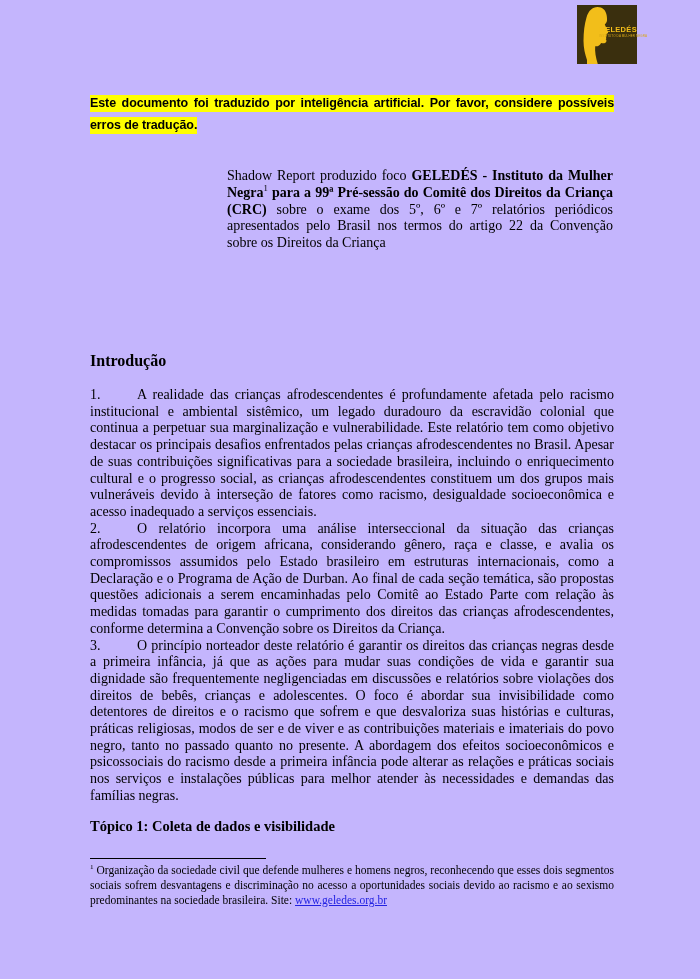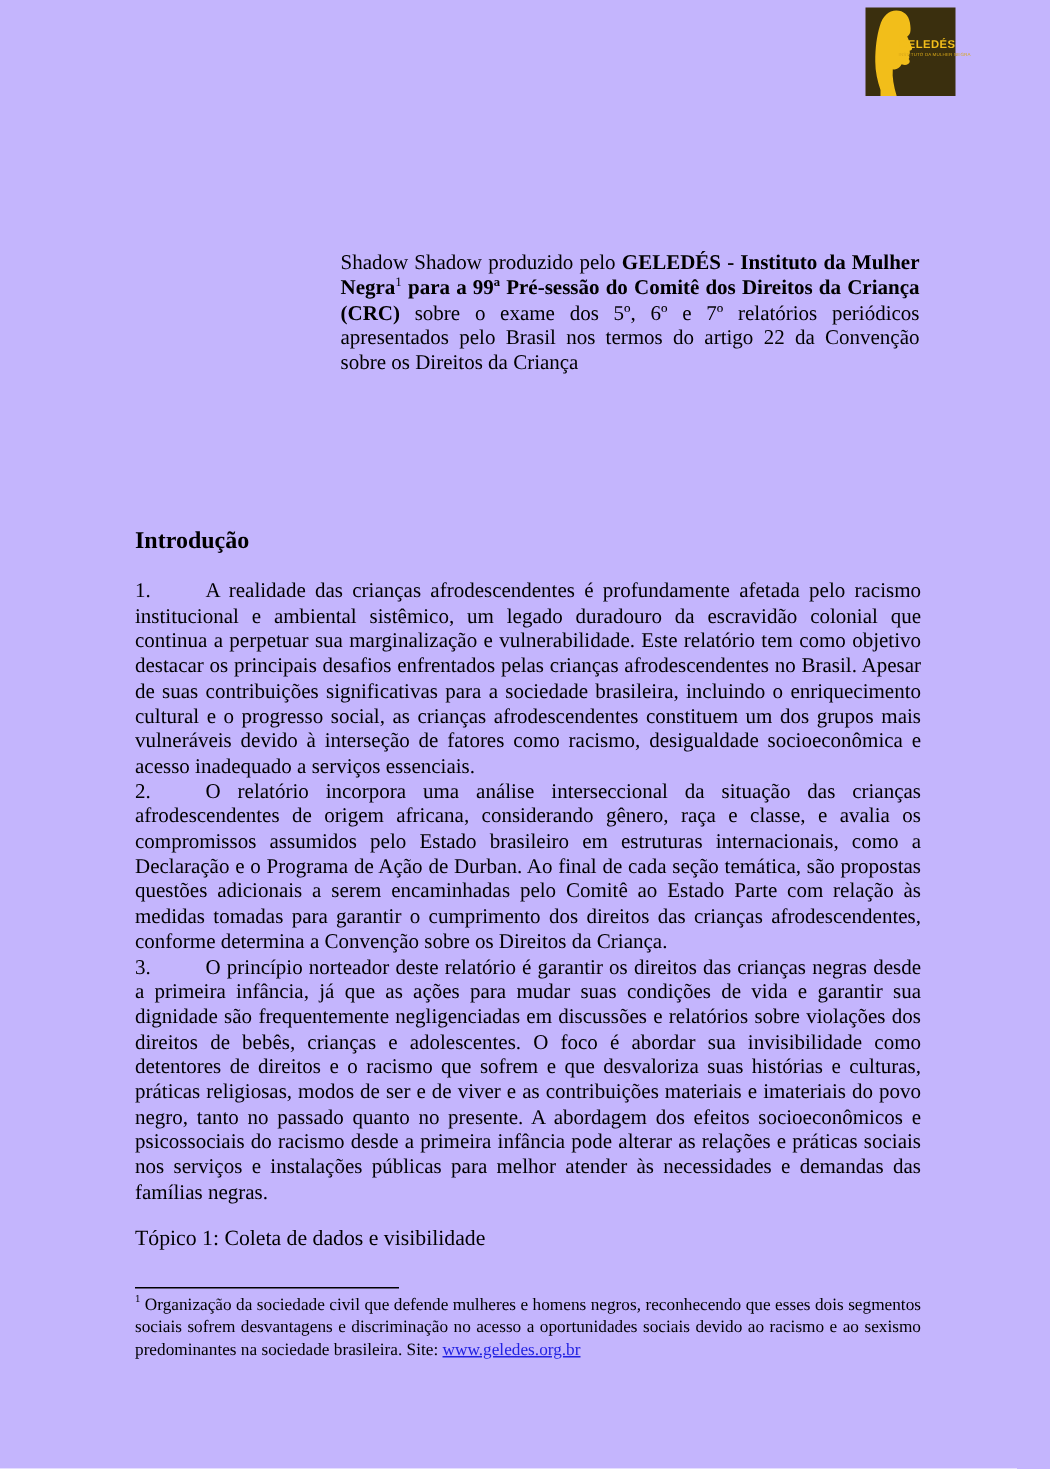--- a/index.html
+++ b/index.html
@@ -82,21 +82,21 @@
   
   .intro-heading {
     position: absolute;
     left: 90px; top: 352px;
     font-weight: bold;
     font-size: 16px;
   }
   .topic-heading {
     position: absolute;
     left: 90px; top: 818px;
-    font-weight: normal;
+    font-weight: bold;
     font-size: 14.5px;
   }
 
   
   .paragraphs {
     position: absolute;
     left: 90px; top: 387px;
     width: 524px;
     font-size: 14px;
     line-height: 16.7px;
@@ -146,22 +146,25 @@
         C29.4,32.6 29.5,33.5 28.8,34.3
         C29.8,35.4 29.7,36.8 28.4,37.7
         C27.2,38.5 25.6,38.4 24.1,37.9
         C22.7,40.6 20.6,41.7 18.2,41.2
         C17.7,46.5 18.8,52.4 20.8,59 Z"></path>
     </svg>
     <div class="brand">GELEDÉS</div>
     <div class="tagline">INSTITUTO DA MULHER NEGRA</div>
   </div>
 
+  <div class="notice">
+    <span class="hl">Este documento foi traduzido por inteligência artificial. Por favor, considere possíveis erros de tradução.</span>
+  </div>
 
-  <p class="header-block"><span>Shadow Shadow produzido pelo </span><b>GELEDÉS - Instituto da Mulher Negra</b><sup>1</sup><b> para a 99ª Pré-sessão do Comitê dos Direitos da Criança (CRC)</b><span> sobre o exame dos 5º, 6º e 7º relatórios periódicos apresentados pelo Brasil nos termos do artigo 22 da Convenção sobre os Direitos da Criança</span></p>
+  <p class="header-block"><span>Shadow Report produzido foco </span><b>GELEDÉS - Instituto da Mulher Negra</b><sup>1</sup><b> para a 99ª Pré-sessão do Comitê dos Direitos da Criança (CRC)</b><span> sobre o exame dos 5º, 6º e 7º relatórios periódicos apresentados pelo Brasil nos termos do artigo 22 da Convenção sobre os Direitos da Criança</span></p>
 
 
   <div class="intro-heading">Introdução</div>
 
   <div class="paragraphs">
     <p><span class="par-num">1.</span><span>A realidade das crianças afrodescendentes é profundamente afetada pelo racismo institucional e ambiental sistêmico, um legado duradouro da escravidão colonial que continua a perpetuar sua marginalização e vulnerabilidade. Este relatório tem como objetivo destacar os principais desafios enfrentados pelas crianças afrodescendentes no Brasil. Apesar de suas contribuições significativas para a sociedade brasileira, incluindo o enriquecimento cultural e o progresso social, as crianças afrodescendentes constituem um dos grupos mais vulneráveis devido à interseção de fatores como racismo, desigualdade socioeconômica e acesso inadequado a serviços essenciais.</span></p>
     <p><span class="par-num">2.</span><span>O relatório incorpora uma análise interseccional da situação das crianças afrodescendentes de origem africana, considerando gênero, raça e classe, e avalia os compromissos assumidos pelo Estado brasileiro em estruturas internacionais, como a Declaração e o Programa de Ação de Durban. Ao final de cada seção temática, são propostas questões adicionais a serem encaminhadas pelo Comitê ao Estado Parte com relação às medidas tomadas para garantir o cumprimento dos direitos das crianças afrodescendentes, conforme determina a Convenção sobre os Direitos da Criança.</span></p>
     <p><span class="par-num">3.</span><span>O princípio norteador deste relatório é garantir os direitos das crianças negras desde a primeira infância, já que as ações para mudar suas condições de vida e garantir sua dignidade são frequentemente negligenciadas em discussões e relatórios sobre violações dos direitos de bebês, crianças e adolescentes. O foco é abordar sua invisibilidade como detentores de direitos e o racismo que sofrem e que desvaloriza suas histórias e culturas, práticas religiosas, modos de ser e de viver e as contribuições materiais e imateriais do povo negro, tanto no passado quanto no presente. A abordagem dos efeitos socioeconômicos e psicossociais do racismo desde a primeira infância pode alterar as relações e práticas sociais nos serviços e instalações públicas para melhor atender às necessidades e demandas das famílias negras.</span></p>
   </div>
 

